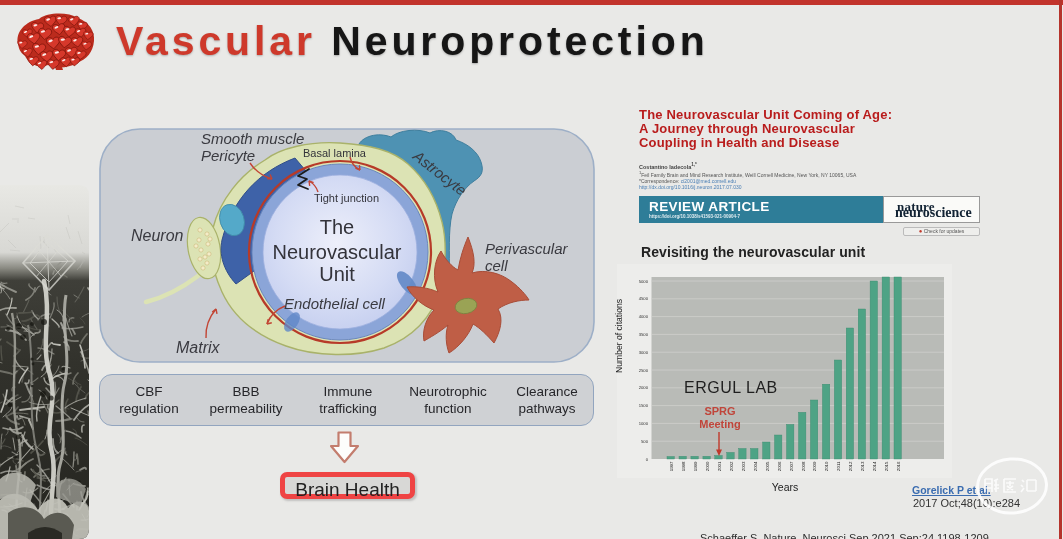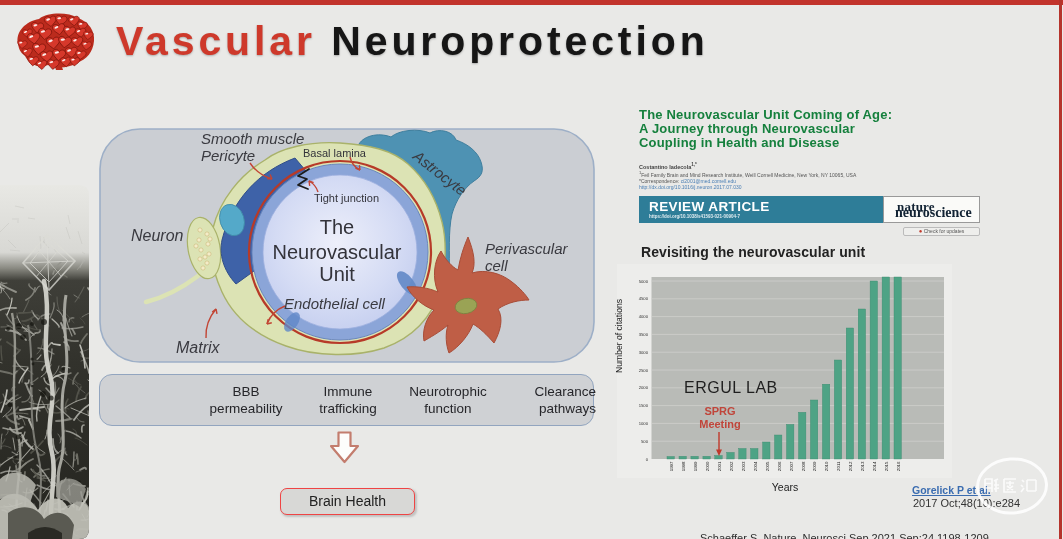--- a/index.html
+++ b/index.html
@@ -11,26 +11,26 @@
   #title{left:116px;top:21px;font-size:41px;font-weight:bold;line-height:41px;
          letter-spacing:3.9px;white-space:nowrap;
          text-shadow:0 1px 2px rgba(60,60,60,.35);}
   #title .red{color:#ce392b;}
   #title .blk{color:#161616;}
   
   #fivebox{left:99px;top:374px;width:495px;height:52px;background:#cfd1d4;
            border:1.5px solid #92a5bf;border-radius:13px;box-sizing:border-box;}
   .col{position:absolute;top:9px;width:120px;text-align:center;font-size:13.5px;
        line-height:16.5px;color:#26262a;}
-  #brainhealth{left:280px;top:488px;width:135px;height:27px;background:#d8d8d6;
-           border:1px solid #ef4444;border-radius:7px;box-sizing:border-box;
-           text-align:center;font-size:14px;color:#222;line-height:25px;
+  #brainhealth{left:280px;top:472px;width:135px;height:27px;background:#d8d8d6;
+           border:5px solid #ef4444;border-radius:7px;box-sizing:border-box;
+           text-align:center;font-size:19px;color:#222;line-height:25px;
            box-shadow:1.5px 1.5px 2px rgba(120,120,120,.35);}
   
-  #papertitle{left:639px;top:108px;font-size:13px;font-weight:bold;color:#15803d;
+  #papertitle{left:639px;top:108px;font-size:13px;font-weight:bold;color:#b91c1c;
               line-height:14px;letter-spacing:.2px;}
   #authors{left:639px;top:162px;font-size:5px;color:#555;line-height:6.2px;}
   #authors .b{font-size:5.5px;color:#444;font-weight:bold;}
   #authors .blue{color:#4a7fb5;}
   #banner{left:639px;top:196px;width:244px;height:27px;background:#2e7d98;color:#fff;text-align:center;}
   #banner .ra{position:absolute;left:10px;top:3px;font-size:13.5px;font-weight:bold;
               letter-spacing:.4px;}
   #banner .doi{position:absolute;left:10px;top:18px;font-size:4.5px;font-weight:bold;opacity:.85;}
   #natbox{left:883px;top:196px;width:97px;height:27px;background:#fafaf8;
           border:1px solid #999;box-sizing:border-box;}
@@ -473,24 +473,25 @@
     <text x="485" y="254" style="font-family:Liberation Sans,sans-serif;font-style:italic;fill:#3a3a40;font-size:15px">Perivascular</text>
     <text x="485" y="271" style="font-family:Liberation Sans,sans-serif;font-style:italic;fill:#3a3a40;font-size:15px">cell</text>
     <text x="284" y="309" style="font-family:Liberation Sans,sans-serif;font-style:italic;fill:#3a3a40;font-size:15px">Endothelial cell</text>
     <text x="176" y="353" style="font-family:Liberation Sans,sans-serif;font-style:italic;fill:#3a3a40;font-size:16px">Matrix</text>
     <text x="337" y="234" text-anchor="middle" style="font-family:Liberation Sans,sans-serif;fill:#33333a;font-size:20px">The</text>
     <text x="337" y="259" text-anchor="middle" style="font-family:Liberation Sans,sans-serif;fill:#33333a;font-size:20px">Neurovascular</text>
     <text x="337" y="281" text-anchor="middle" style="font-family:Liberation Sans,sans-serif;fill:#33333a;font-size:20px">Unit</text>
   </svg>
 
   <div id="fivebox" class="abs">
+    <div class="col" style="left:-11px;">CBF<br>regulation</div>
     <div class="col" style="left:86px;">BBB<br>permeability</div>
     <div class="col" style="left:188px;">Immune<br>trafficking</div>
     <div class="col" style="left:288px;">Neurotrophic<br>function</div>
-    <div class="col" style="left:376px;text-align:right;">Clearance<br>pathways</div>
+    <div class="col" style="left:387px;">Clearance<br>pathways</div>
   </div>
 
   <svg id="downarrow" class="abs" style="left:328px;top:431px;" width="34" height="34" viewBox="0 0 34 34">
     <path d="M10.5 1.5 L22.5 1.5 L22.5 15 L30 15 L16.5 31 L3 15 L10.5 15 Z" fill="#fdfdfc" stroke="#c37d6e" stroke-width="2.2" stroke-linejoin="round"></path>
   </svg>
 
   <div id="brainhealth" class="abs">Brain Health</div>
 
   <div id="papertitle" class="abs">The Neurovascular Unit Coming of Age:<br>A Journey through Neurovascular<br>Coupling in Health and Disease</div>
 

